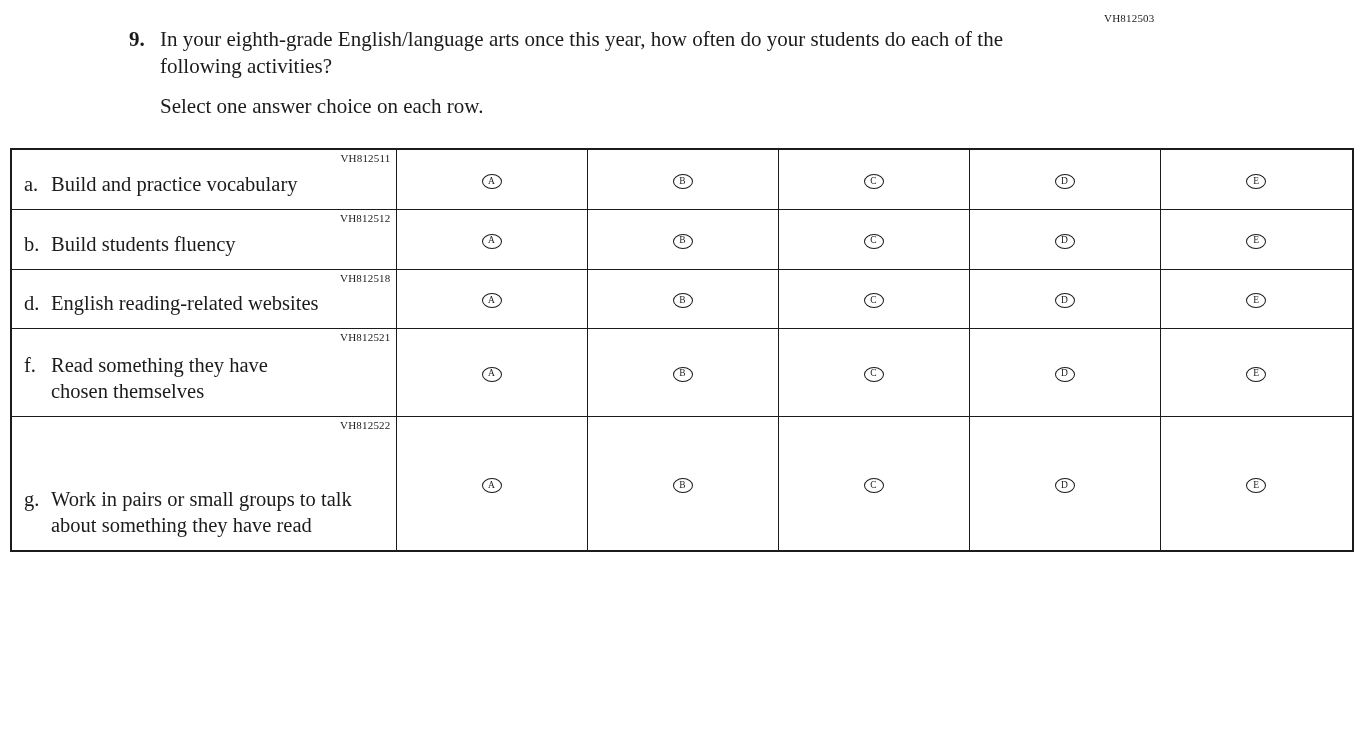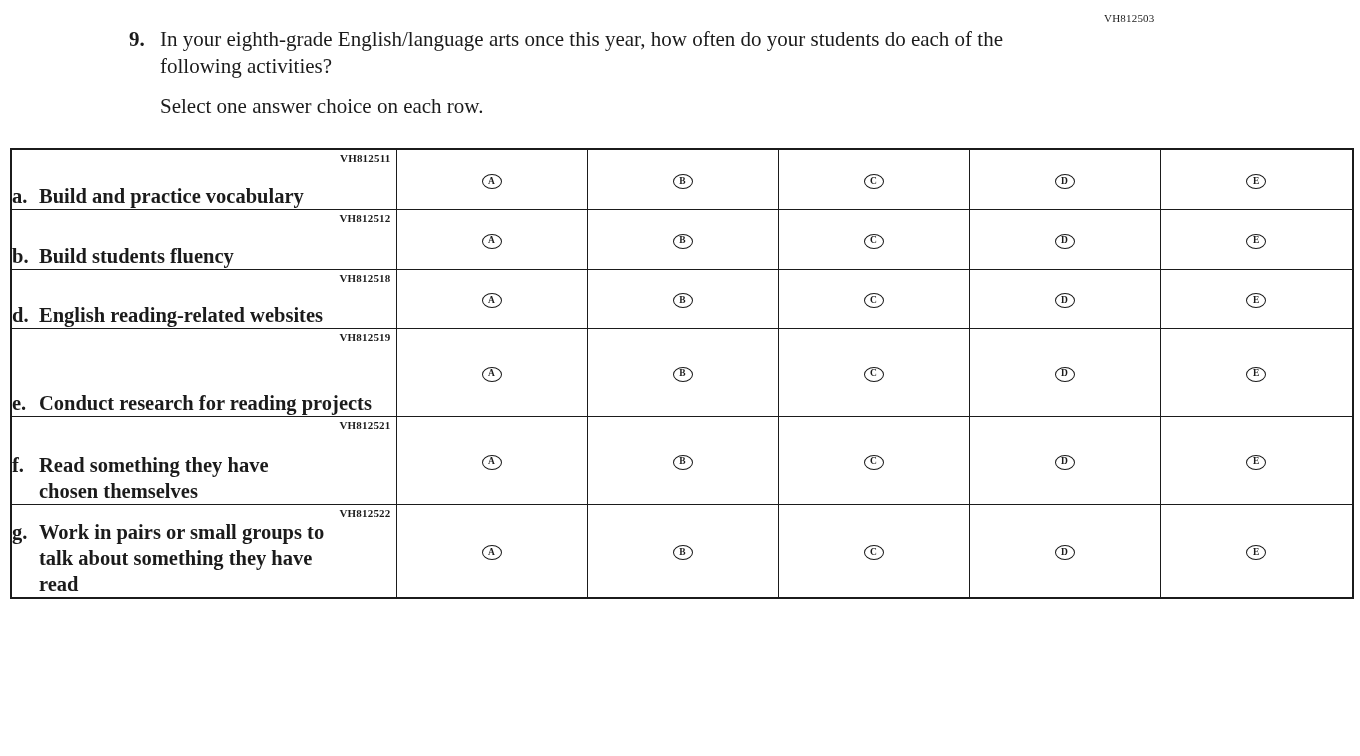--- a/index.html
+++ b/index.html
@@ -28,21 +28,21 @@
     font-size:21px; line-height:27px;
   }
   .instruction b { font-weight:normal; }
 
   table.survey-table {
     position:absolute; left:10px; top:148px;
     width:1342px; border-collapse:collapse; table-layout:fixed;
     border:2.5px solid #1b1b1b;
   }
   .survey-table th, .survey-table td {
-    border:1.5px solid #1b1b1b; padding:0;font-weight:bold;
+    border:1.5px solid #1b1b1b; padding:12px;
   }
   .header-row th {
     height:62px; border-bottom:6px double #1b1b1b;
     font-size:19.5px; font-weight:bold; line-height:23px;
     text-align:center; vertical-align:middle; padding:0 6px;
   }
   .item-cell {
     position:relative; vertical-align:bottom;
     padding:0 4px 7px 25px;
   }
@@ -126,51 +126,37 @@
             <span class="item-text">English reading-related websites</span>
           </div>
     </td>
     <td class="opt-cell"><span class="bubble">A</span></td>
     <td class="opt-cell"><span class="bubble">B</span></td>
     <td class="opt-cell"><span class="bubble">C</span></td>
     <td class="opt-cell"><span class="bubble">D</span></td>
     <td class="opt-cell"><span class="bubble">E</span></td>
   </tr>
 
-  <tr class="body-row row-e" style="height:88px">
-    <td class="item-cell">
-      <div class="item-code">VH812519</div>
-      <div class="item-label">
-            <span class="item-letter">e.</span>
-            <span class="item-text">Conduct research for reading projects</span>
-          </div>
-    </td>
-    <td class="opt-cell"><span class="bubble">A</span></td>
-    <td class="opt-cell"><span class="bubble">B</span></td>
-    <td class="opt-cell"><span class="bubble">C</span></td>
-    <td class="opt-cell"><span class="bubble">D</span></td>
-    <td class="opt-cell"><span class="bubble">E</span></td>
-  </tr>
 
   <tr class="body-row row-f" style="height:88px">
     <td class="item-cell">
       <div class="item-code">VH812521</div>
       <div class="item-label">
             <span class="item-letter">f.</span>
             <span class="item-text">Read something they have chosen themselves</span>
           </div>
     </td>
     <td class="opt-cell"><span class="bubble">A</span></td>
     <td class="opt-cell"><span class="bubble">B</span></td>
     <td class="opt-cell"><span class="bubble">C</span></td>
     <td class="opt-cell"><span class="bubble">D</span></td>
     <td class="opt-cell"><span class="bubble">E</span></td>
   </tr>
 
-  <tr class="body-row row-g" style="height:94px">
+  <tr class="body-row row-g" style="height:135px">
     <td class="item-cell">
       <div class="item-code">VH812522</div>
       <div class="item-label">
             <span class="item-letter">g.</span>
             <span class="item-text">Work in pairs or small groups to talk about something they have read</span>
           </div>
     </td>
     <td class="opt-cell"><span class="bubble">A</span></td>
     <td class="opt-cell"><span class="bubble">B</span></td>
     <td class="opt-cell"><span class="bubble">C</span></td>

